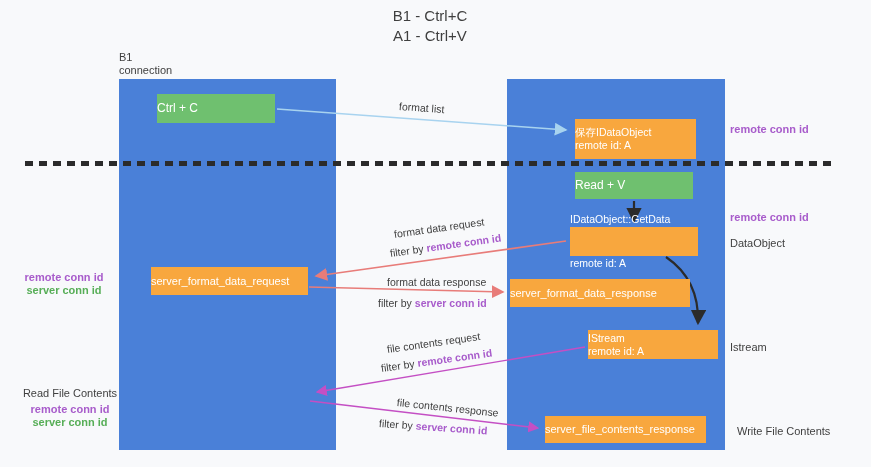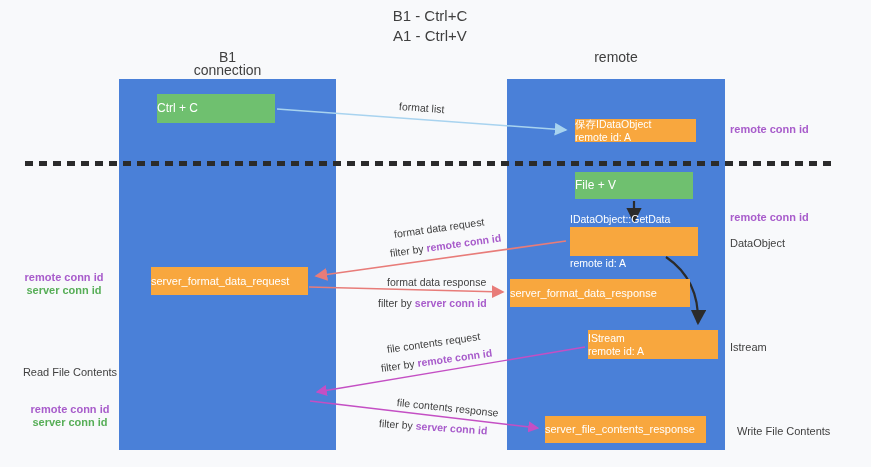--- a/index.html
+++ b/index.html
@@ -18,22 +18,21 @@
 
   .title {
     left: 0; top: 6; width: 860px; top: 6px;
     text-align: center;
     font-size: 15px;
     line-height: 20px;
     color: var(--text-dark, #3f3f3f);
   }
 
   .lane-header {
-    text-align: center;
-    font-size: 14px;
+    font-size: 11px;
     line-height: 13px;
     color: var(--text-dark, #3f3f3f);
   }
 
   .lane {
     background: var(--lane-blue, #4a80d8);
   }
 
   .divider {
     left: 25px; top: 161px; width: 810px; height: 5px;
@@ -107,21 +106,20 @@
   <div class="abs title">
     <div>B1 - Ctrl+C</div>
     <div>A1 - Ctrl+V</div>
   </div>
 
   <div class="abs lane-header" style="left:119px; top:51px; width:217px;">
     <div>B1</div>
     <div>connection</div>
   </div>
   <div class="abs lane-header" style="left:507px; top:51px; width:218px;">
-    <div>remote</div>
   </div>
 
   <div class="abs lane" style="left:119px; top:79px; width:217px; height:371px;"></div>
   <div class="abs lane" style="left:507px; top:79px; width:218px; height:371px;"></div>
 
   <div class="abs divider"></div>
 
   <svg class="arrow-layer" viewBox="0 0 871 467">
     <defs>
       <marker id="mBlue" markerWidth="8" markerHeight="8" refX="7" refY="4" orient="auto">
@@ -143,27 +141,27 @@
     <path d="M 309 287 L 503 292" class="st-red" marker-end="url(#mRed)"></path>
     <path d="M 666 257 C 688 272 699 295 698 323" class="st-black" marker-end="url(#mBlack)"></path>
     <path d="M 585 347 L 317 392" class="st-magenta" marker-end="url(#mMagenta)"></path>
     <path d="M 310 401 L 538 428" class="st-magenta" marker-end="url(#mMagenta)"></path>
   </svg>
 
   <div class="abs node green" style="left:157px; top:94px; width:118px; height:29px; font-size:12px;">
     <div>Ctrl + C</div>
   </div>
 
-  <div class="abs node orange" style="left:575px; top:119px; width:121px; height:23px; font-size:10.5px;">
+  <div class="abs node orange" style="left:575px; top:119px; width:121px; height:40px; font-size:10.5px;">
     <div>保存IDataObject</div>
     <div>remote id: A</div>
   </div>
 
   <div class="abs node green" style="left:575px; top:172px; width:118px; height:27px; font-size:12px;">
-    <div>File + V</div>
+    <div>Read + V</div>
   </div>
 
   <div class="abs node orange" style="left:570px; top:227px; width:128px; height:29px; font-size:10.5px;gap:31px;">
     <div>IDataObject::GetData</div>
     <div>remote id: A</div>
   </div>
 
   <div class="abs node orange" style="left:151px; top:267px; width:157px; height:28px;">
     <div>server_format_data_request</div>
   </div>
@@ -206,17 +204,17 @@
 
   <div class="abs annot purple" style="left:730px; top:123px;">remote conn id</div>
   <div class="abs annot purple" style="left:730px; top:211px;">remote conn id</div>
   <div class="abs annot" style="left:730px; top:237px;">DataObject</div>
   <div class="abs annot" style="left:730px; top:341px;">Istream</div>
   <div class="abs annot" style="left:737px; top:425px;">Write File Contents</div>
 
   <div class="abs annot purple center" style="left:18px; top:271px; width:92px;">remote conn id</div>
   <div class="abs annot green center" style="left:18px; top:284px; width:92px;">server conn id</div>
 
-  <div class="abs annot center" style="left:18px; top:366px; width:104px;">Read File Contents</div>
+  <div class="abs annot center" style="left:18px; top:387px; width:104px;">Read File Contents</div>
   <div class="abs annot purple center" style="left:18px; top:403px; width:104px;">remote conn id</div>
   <div class="abs annot green center" style="left:18px; top:416px; width:104px;">server conn id</div>
 
 </div>
 
 </body></html>

